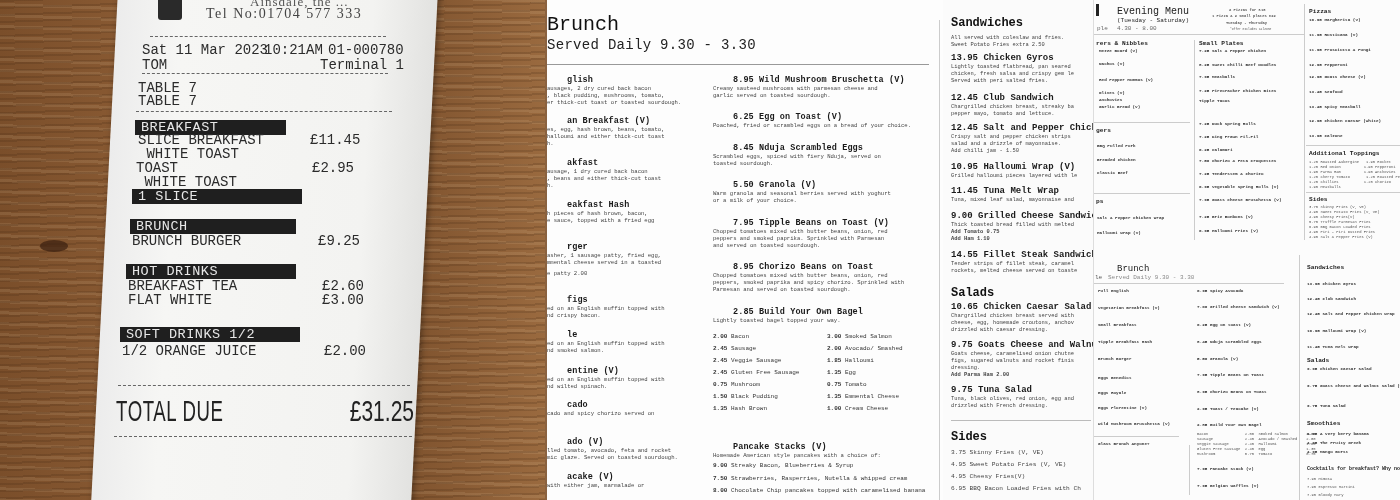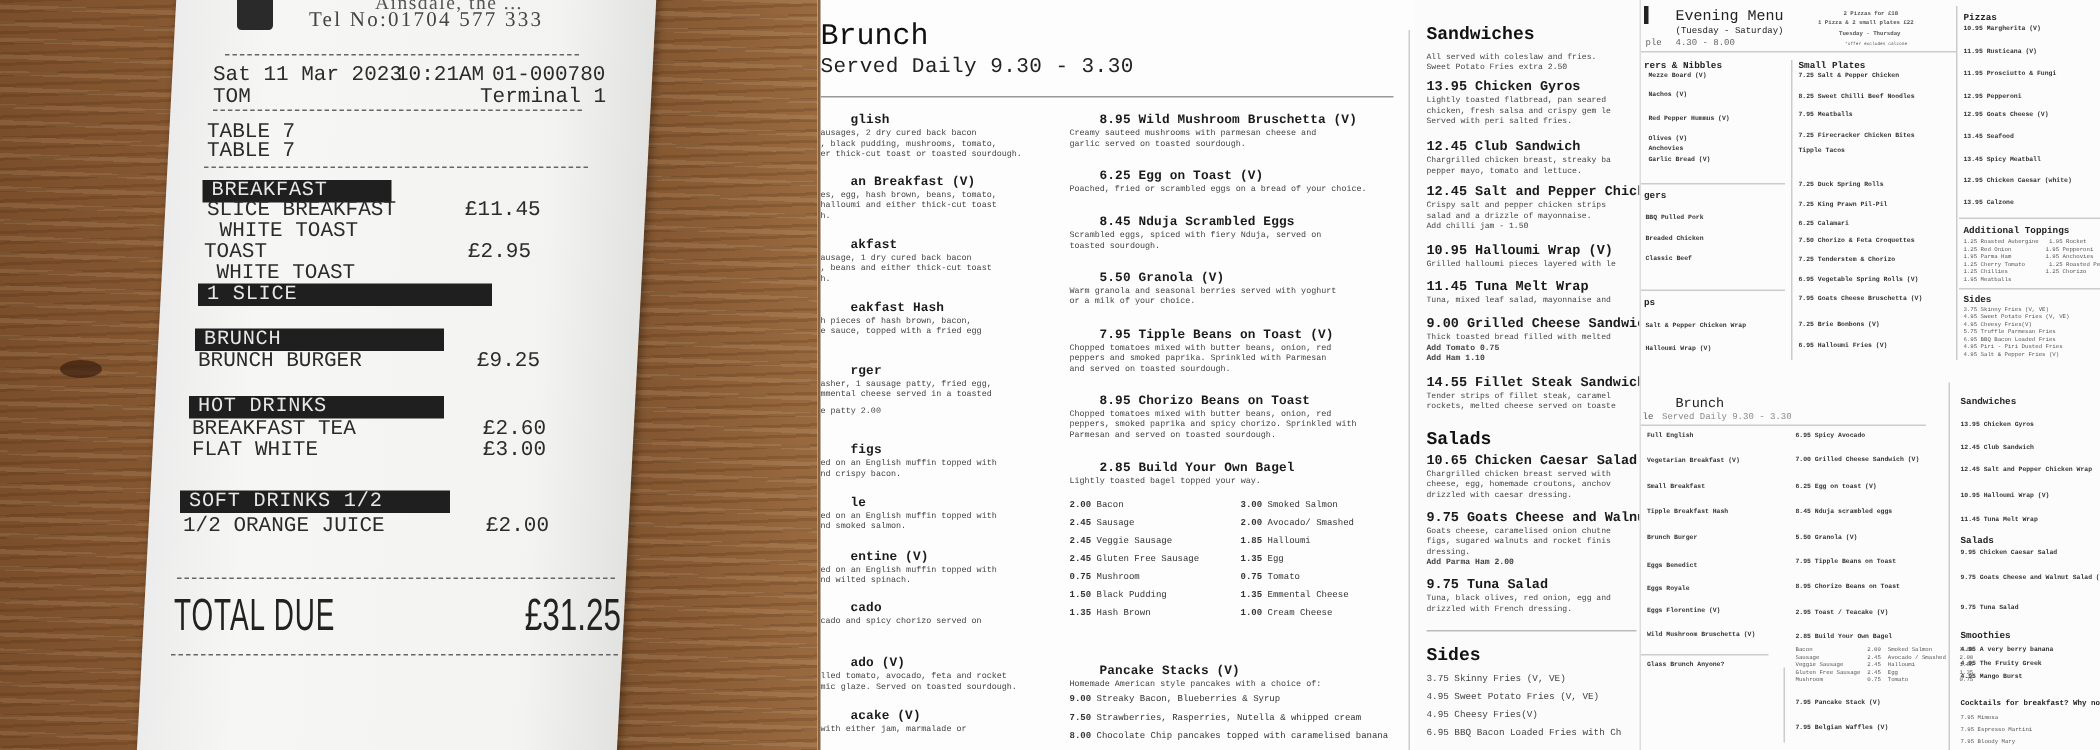--- a/index.html
+++ b/index.html
@@ -90,28 +90,28 @@
     <div class="r-line" style="left:154px; top:42px;">10:21AM</div>
     <div class="r-line" style="left:218px; top:42px;">01-000780</div>
     <div class="r-line" style="left:32px; top:57px;">TOM</div>
     <div class="r-line" style="left:210px; top:57px;">Terminal 1</div>
     <div class="r-dash" style="left:32px; top:73px; width:246px;"></div>
 
     <div class="r-line" style="left:28px; top:80px;">TABLE 7</div>
     <div class="r-line" style="left:28px; top:93px;">TABLE 7</div>
     <div class="r-dash" style="left:26px; top:111px; width:256px;"></div>
 
-    <div class="r-band" style="left:25px; top:120px; width:126px;">BREAKFAST</div>
+    <div class="r-band" style="left:25px; top:120px; width:151px;">BREAKFAST</div>
     <div class="r-line" style="left:28px; top:132px;">SLICE BREAKFAST</div>
     <div class="r-price" style="left:200px; top:132px;">£11.45</div>
     <div class="r-line" style="left:28px; top:146px;"> WHITE TOAST</div>
     <div class="r-line" style="left:26px; top:160px;">TOAST</div>
     <div class="r-price" style="left:202px; top:160px;">£2.95</div>
     <div class="r-line" style="left:26px; top:174px;"> WHITE TOAST</div>
-    <div class="r-band" style="left:22px; top:189px; width:196px;">1 SLICE</div>
+    <div class="r-band" style="left:22px; top:189px; width:170px;">1 SLICE</div>
 
     <div class="r-band" style="left:20px; top:219px; width:166px;">BRUNCH</div>
     <div class="r-line" style="left:22px; top:233px;">BRUNCH BURGER</div>
     <div class="r-price" style="left:208px; top:233px;">£9.25</div>
 
     <div class="r-band" style="left:16px; top:264px; width:170px;">HOT DRINKS</div>
     <div class="r-line" style="left:18px; top:278px;">BREAKFAST TEA</div>
     <div class="r-price" style="left:212px; top:278px;">£2.60</div>
     <div class="r-line" style="left:18px; top:292px;">FLAT WHITE</div>
     <div class="r-price" style="left:212px; top:292px;">£3.00</div>

